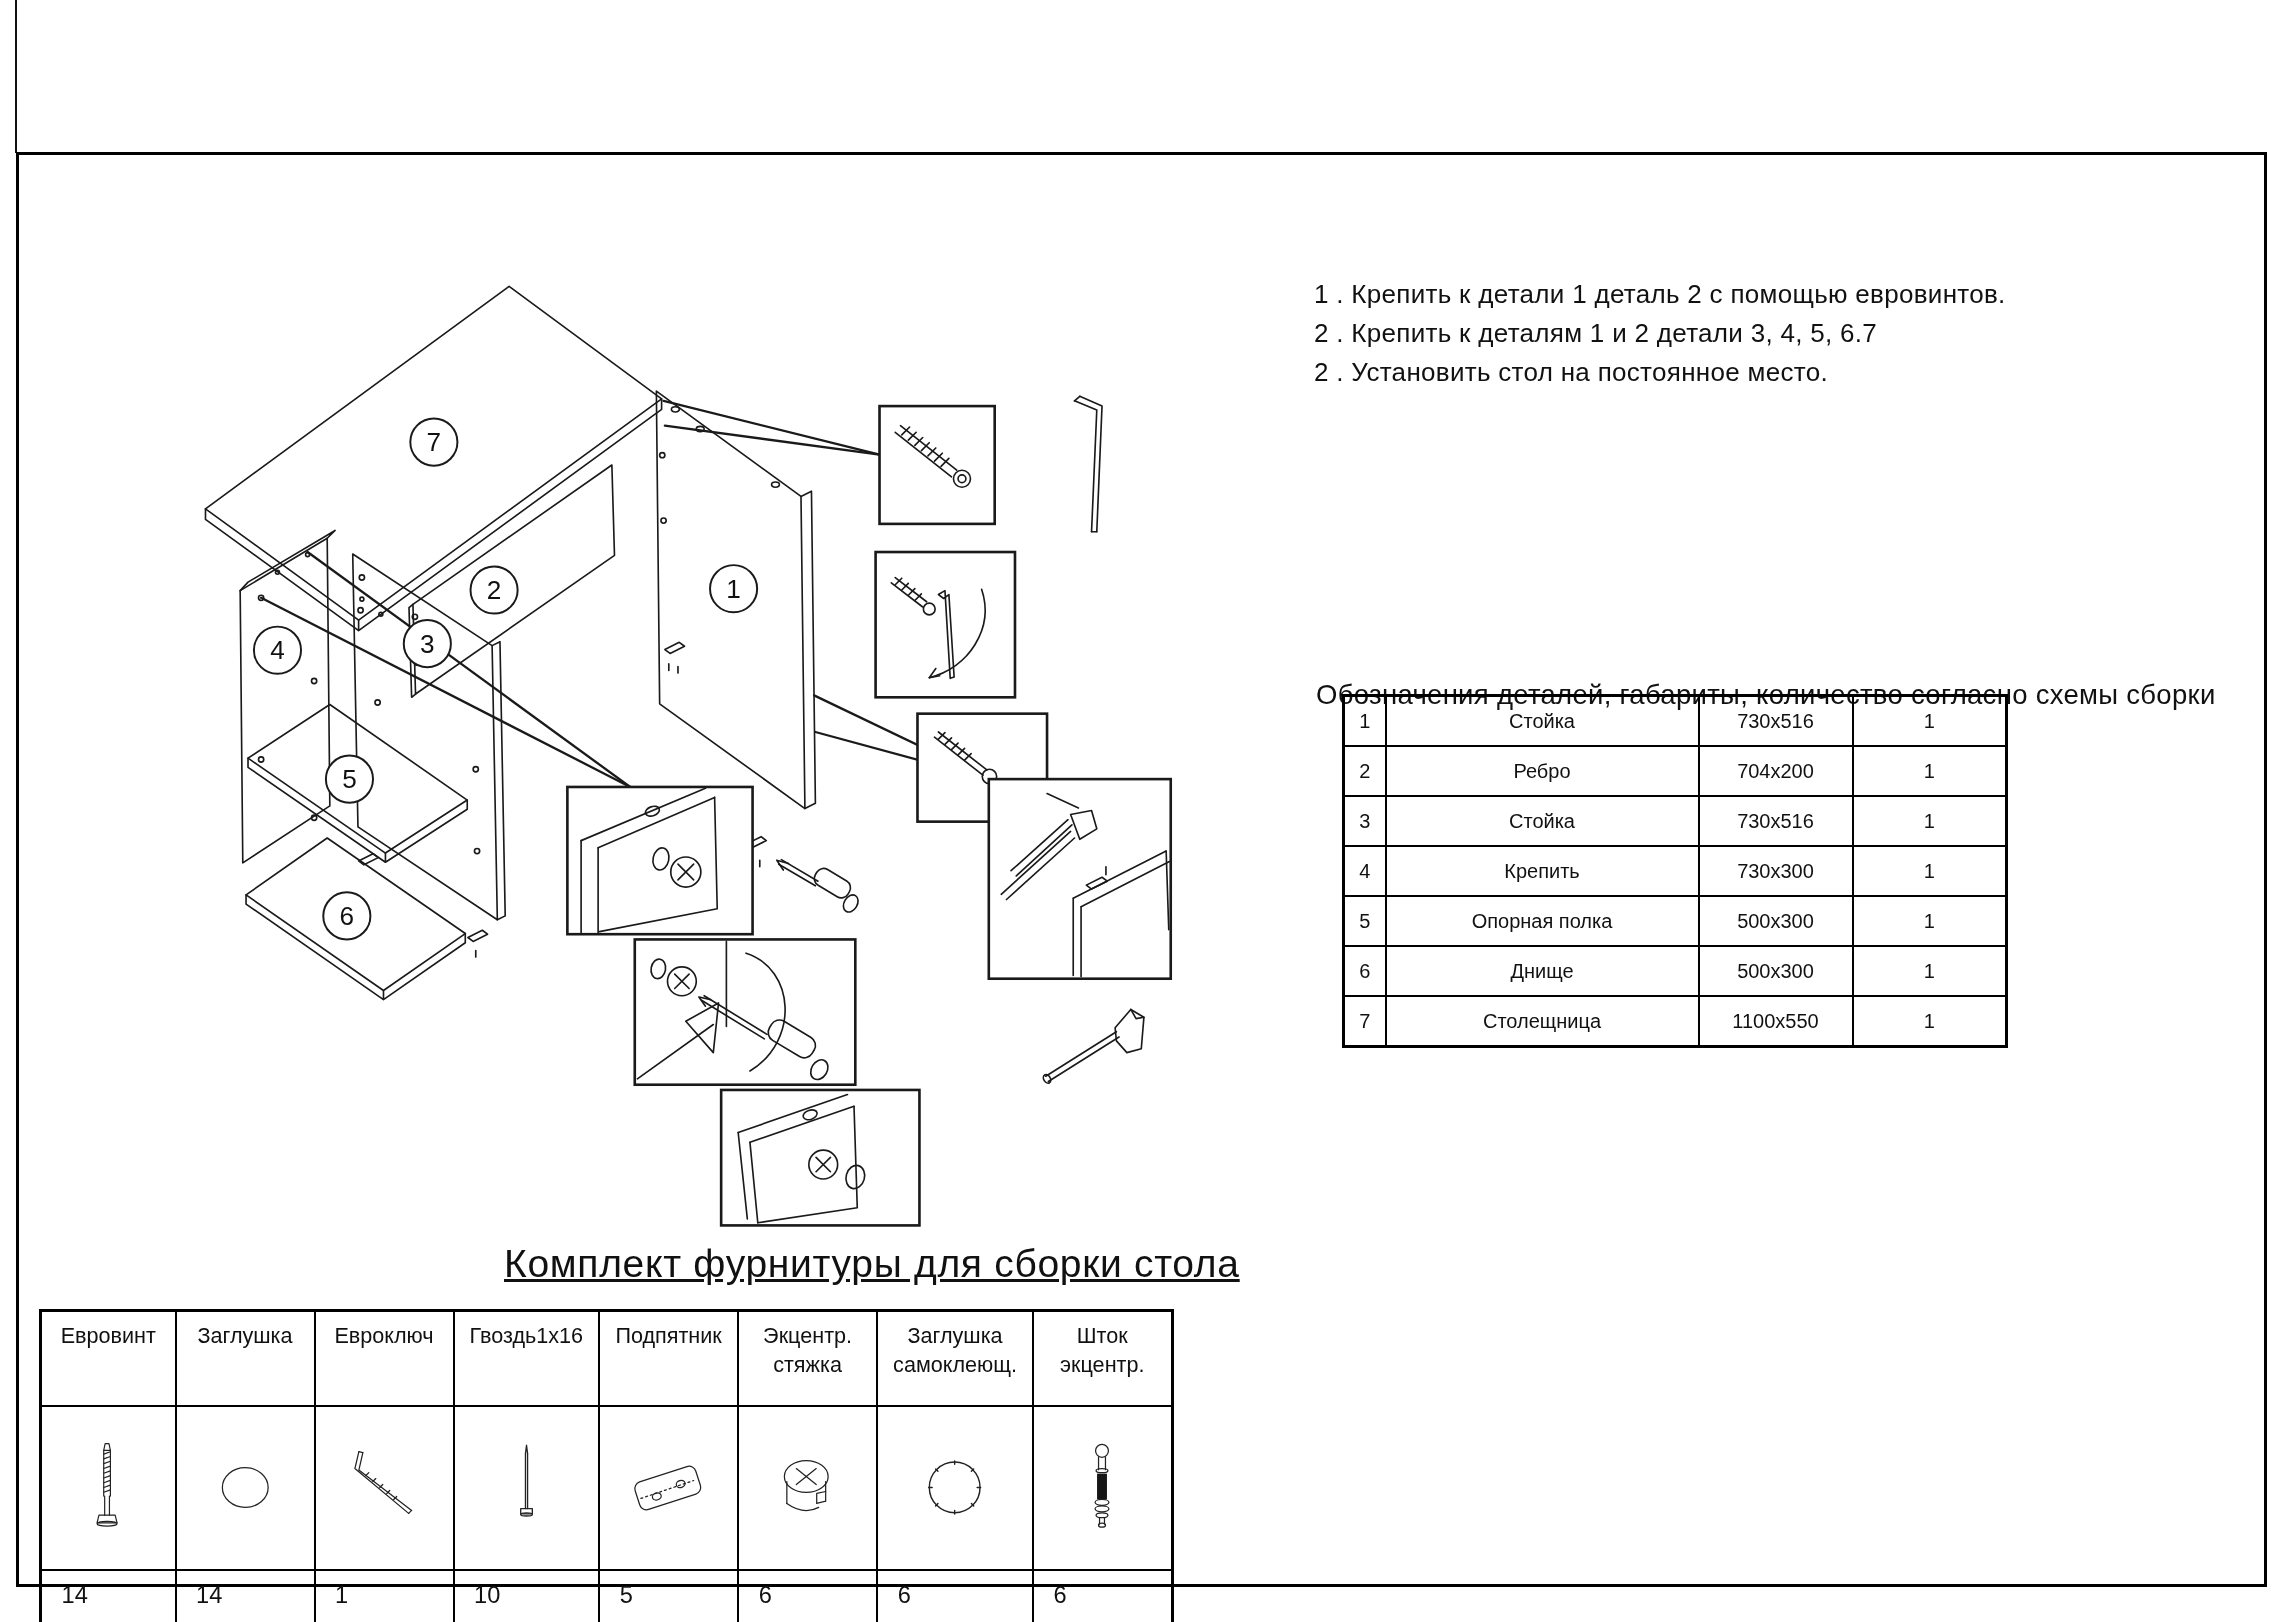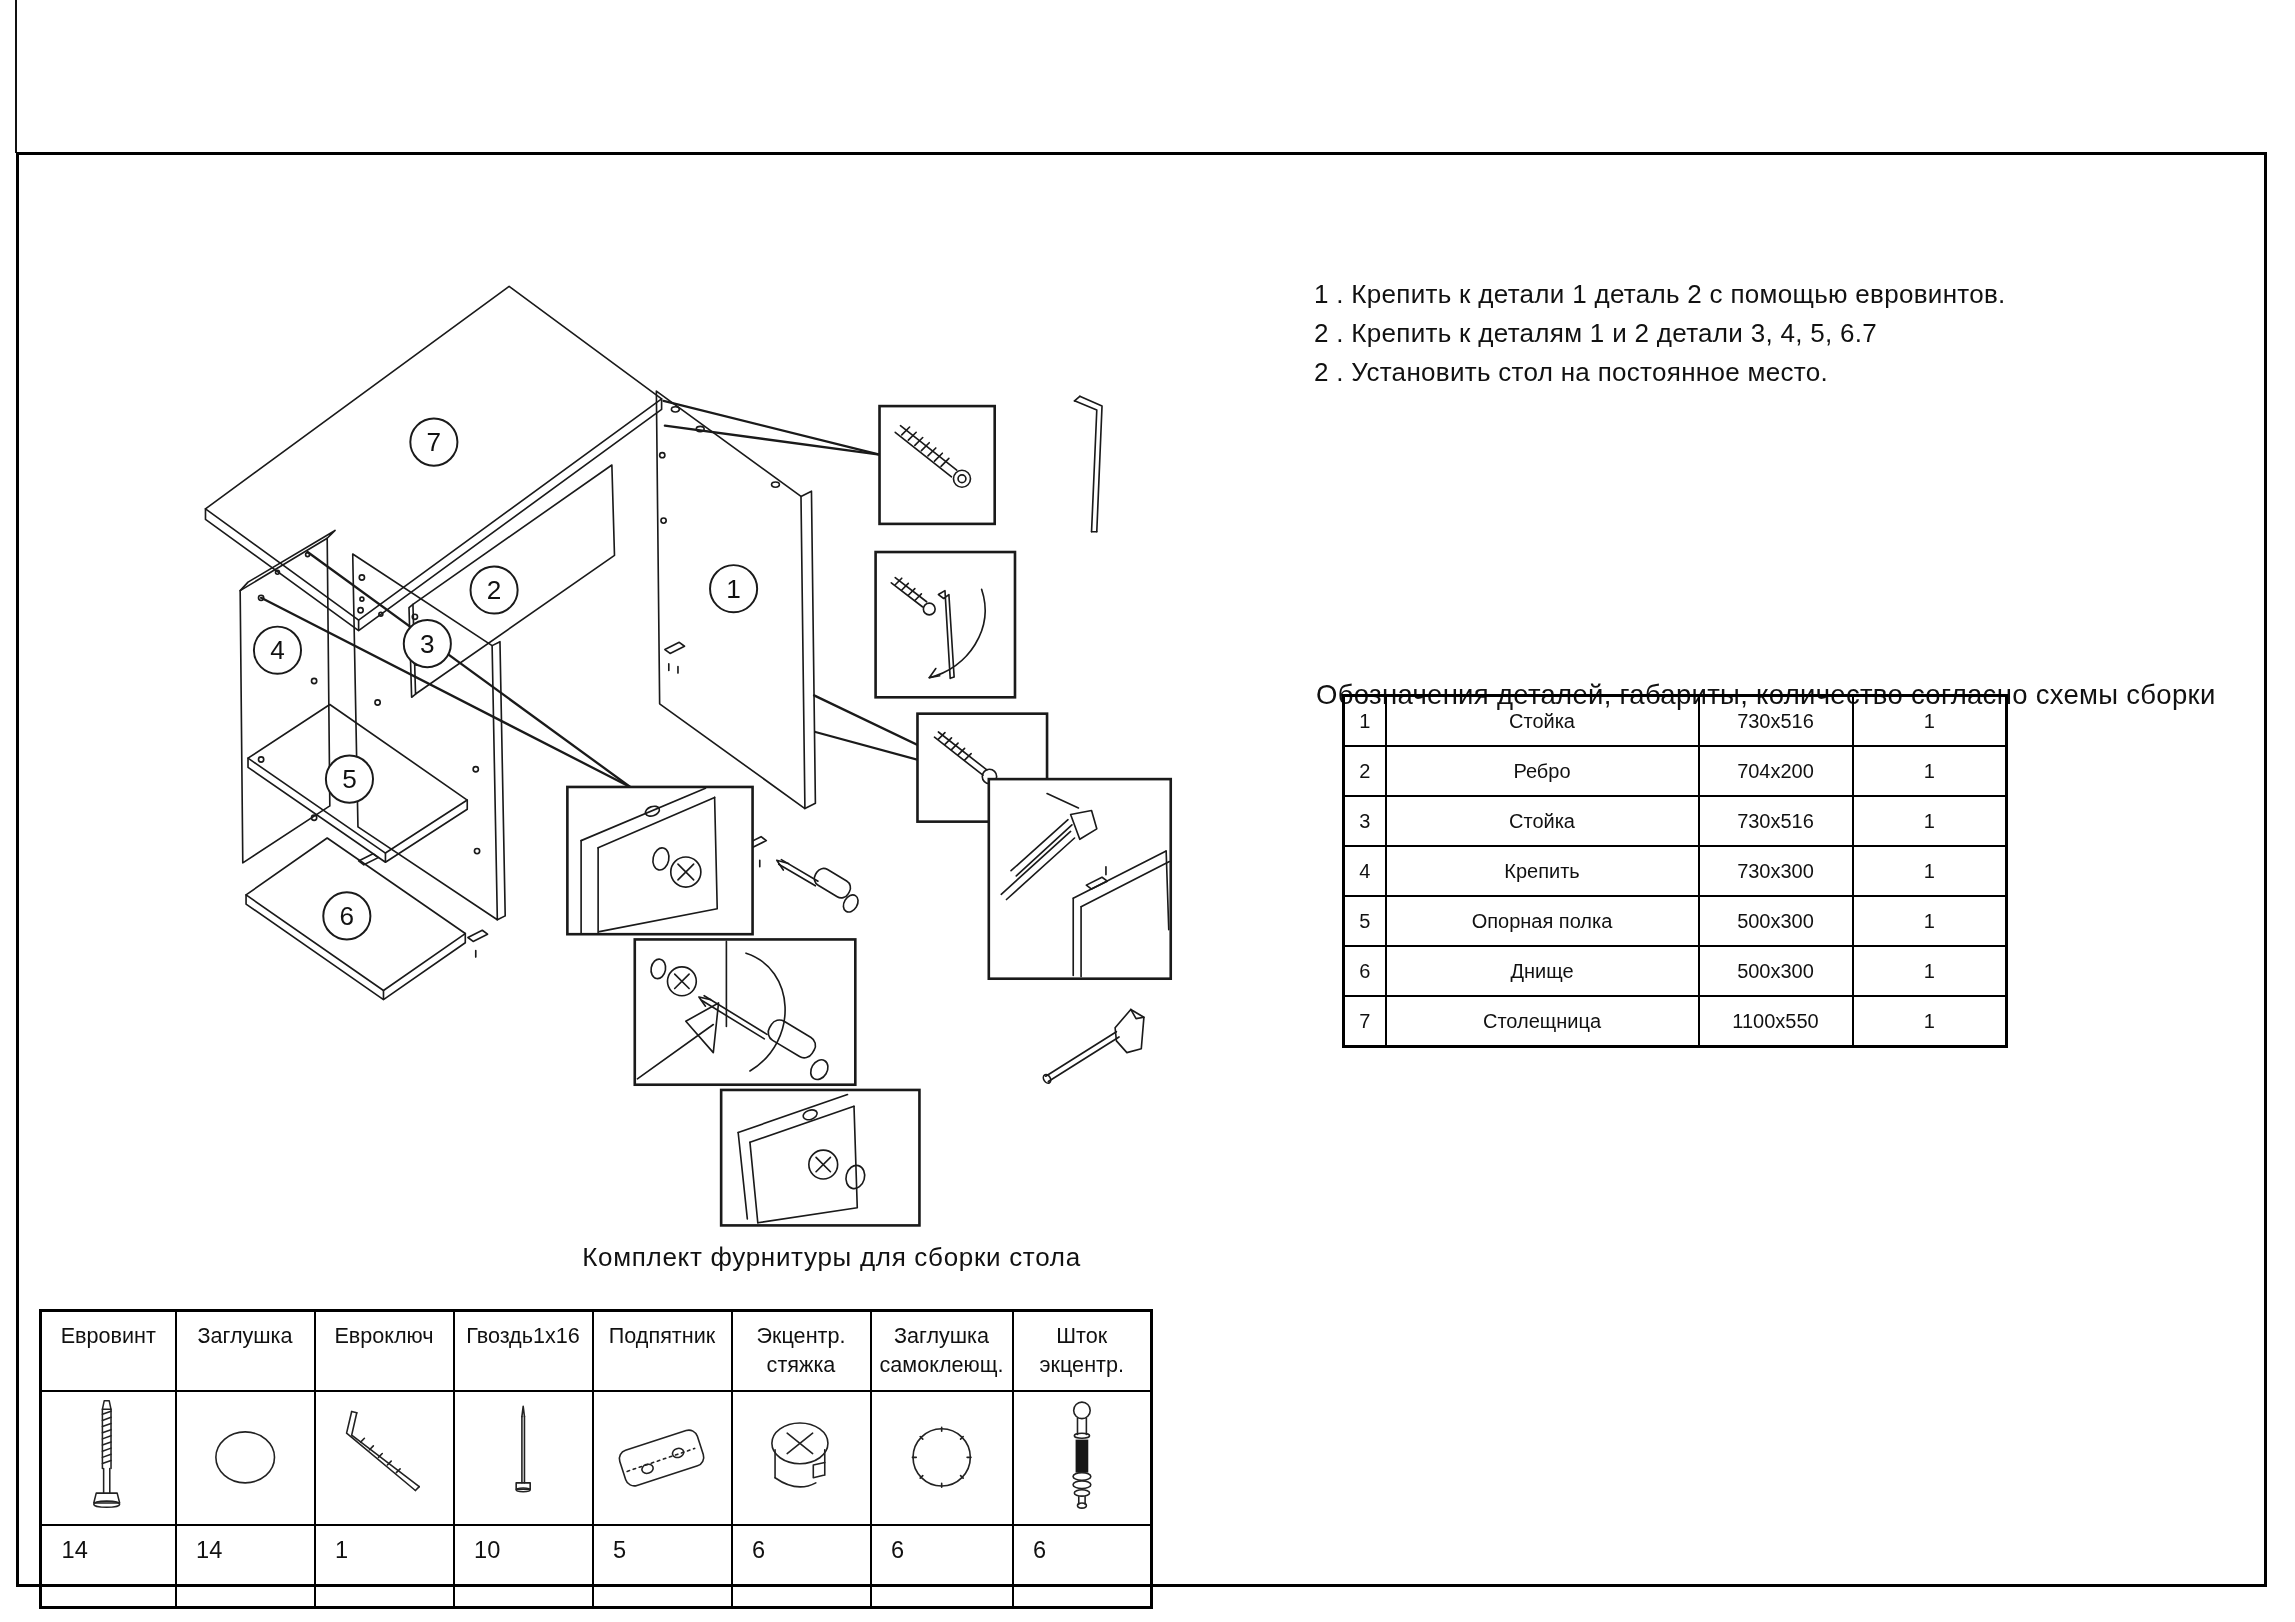--- a/index.html
+++ b/index.html
@@ -10,23 +10,23 @@
   .frame{position:absolute;left:16.4px;top:152px;width:2251px;height:1435px;
          border:3.3px solid #000;box-sizing:border-box;}
   .instructions{position:absolute;left:1314px;top:275px;font-size:26px;line-height:39px;
                 letter-spacing:0.3px;white-space:nowrap;}
   .pt-caption{position:absolute;left:1316px;top:651px;font-size:27.5px;white-space:nowrap;letter-spacing:0.3px;margin-top:28px;}
   table{border-collapse:collapse;table-layout:fixed;}
   .parts-table{position:absolute;left:1342px;top:694px;border:3.3px solid #000;}
   .parts-table td{border:2px solid #000;height:48px;text-align:center;font-size:20px;
                   overflow:hidden;padding:0;}
   .hw-title{position:absolute;left:504px;top:1242px;width:655px;text-align:center;
-            font-size:26px;white-space:nowrap;letter-spacing:0.7px;}
+            font-size:39px;white-space:nowrap;letter-spacing:0.7px;text-decoration:underline;}
   .hw-table{position:absolute;left:39px;top:1309px;border:3.3px solid #000;}
-  .hw-table td{border:2px solid #000;padding:0;overflow:hidden;}
+  .hw-table td{border:2px solid #000;padding:15px;overflow:hidden;}
   .hw-head{height:69px;vertical-align:top;text-align:center;font-size:21.6px;
            padding-top:9.2px !important;white-space:pre-line;line-height:29px;}
   .hw-icon{height:132px;}
   .hw-icon svg{display:block;width:100%;height:100%;}
   .hw-count{height:69px;vertical-align:top;text-align:left;font-size:23.6px;
             padding:10.5px 0 0 19.6px !important;margin-left:16px;}
   .ln{fill:none;stroke:#1a1a1a;stroke-width:2.5;stroke-linejoin:round;stroke-linecap:round;}
   .ld{fill:none;stroke:#1a1a1a;stroke-width:3.5;stroke-linecap:round;}
   .bx{fill:#fff;stroke:#1a1a1a;stroke-width:4;}
   .numc{fill:#fff;stroke:#1a1a1a;stroke-width:3;}

